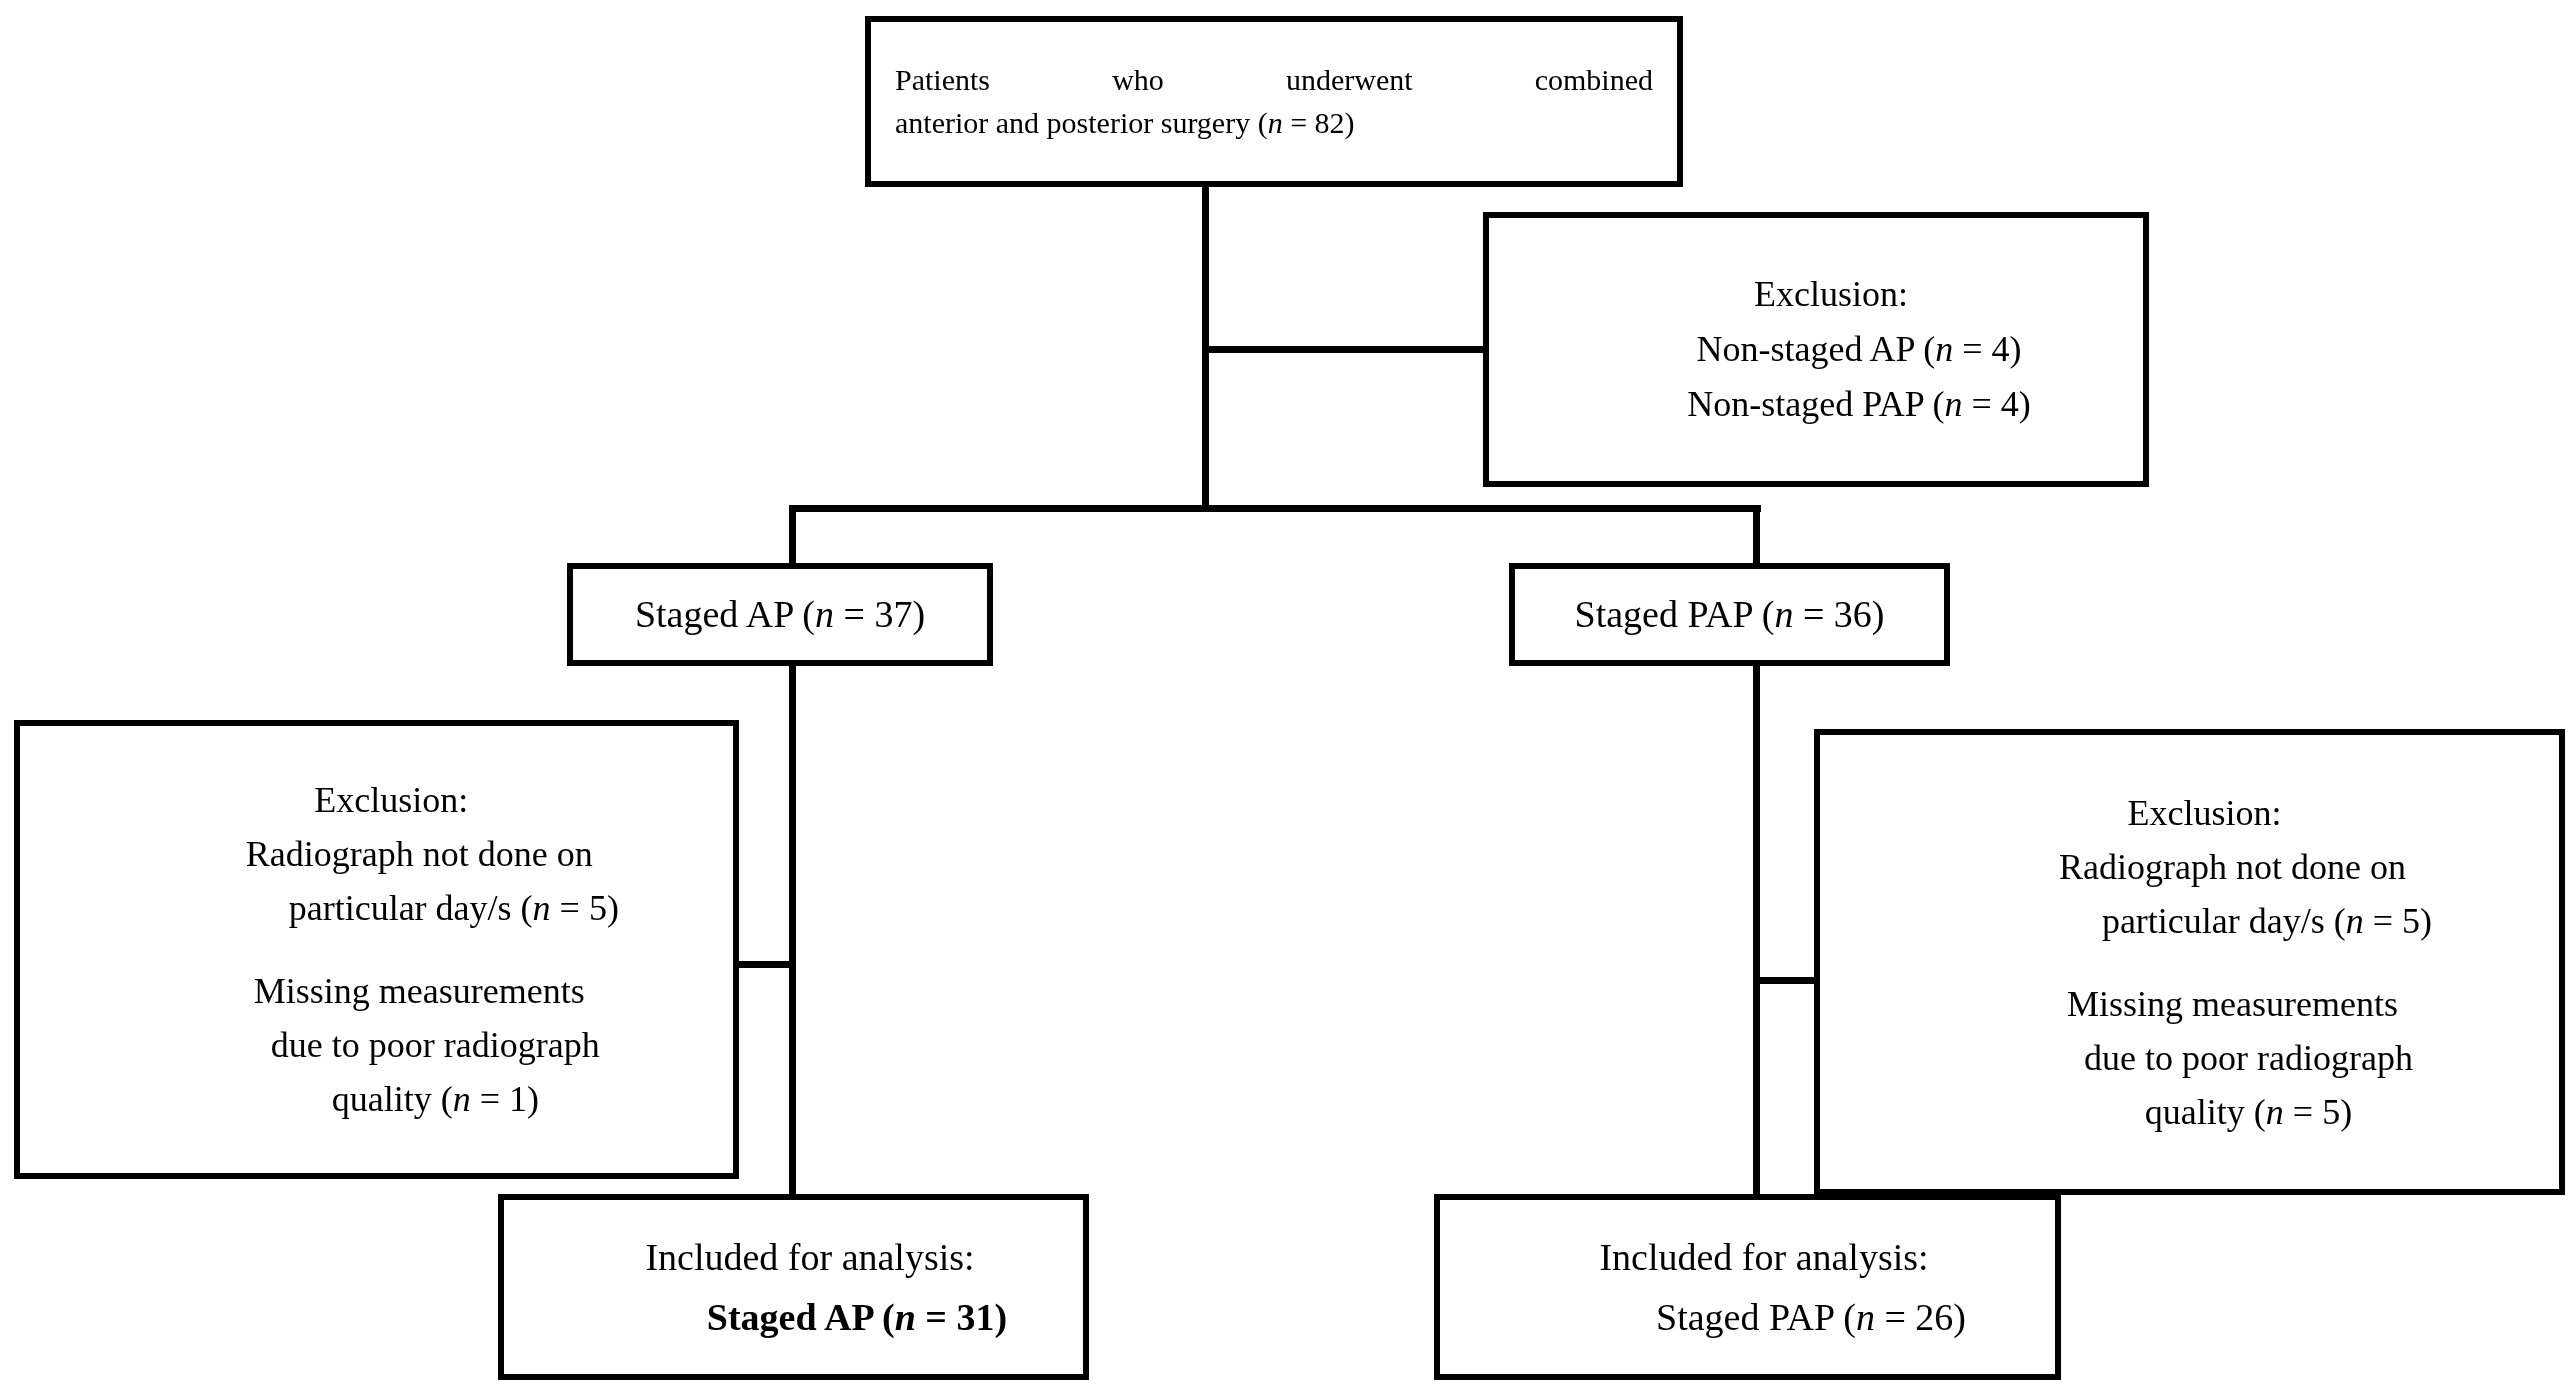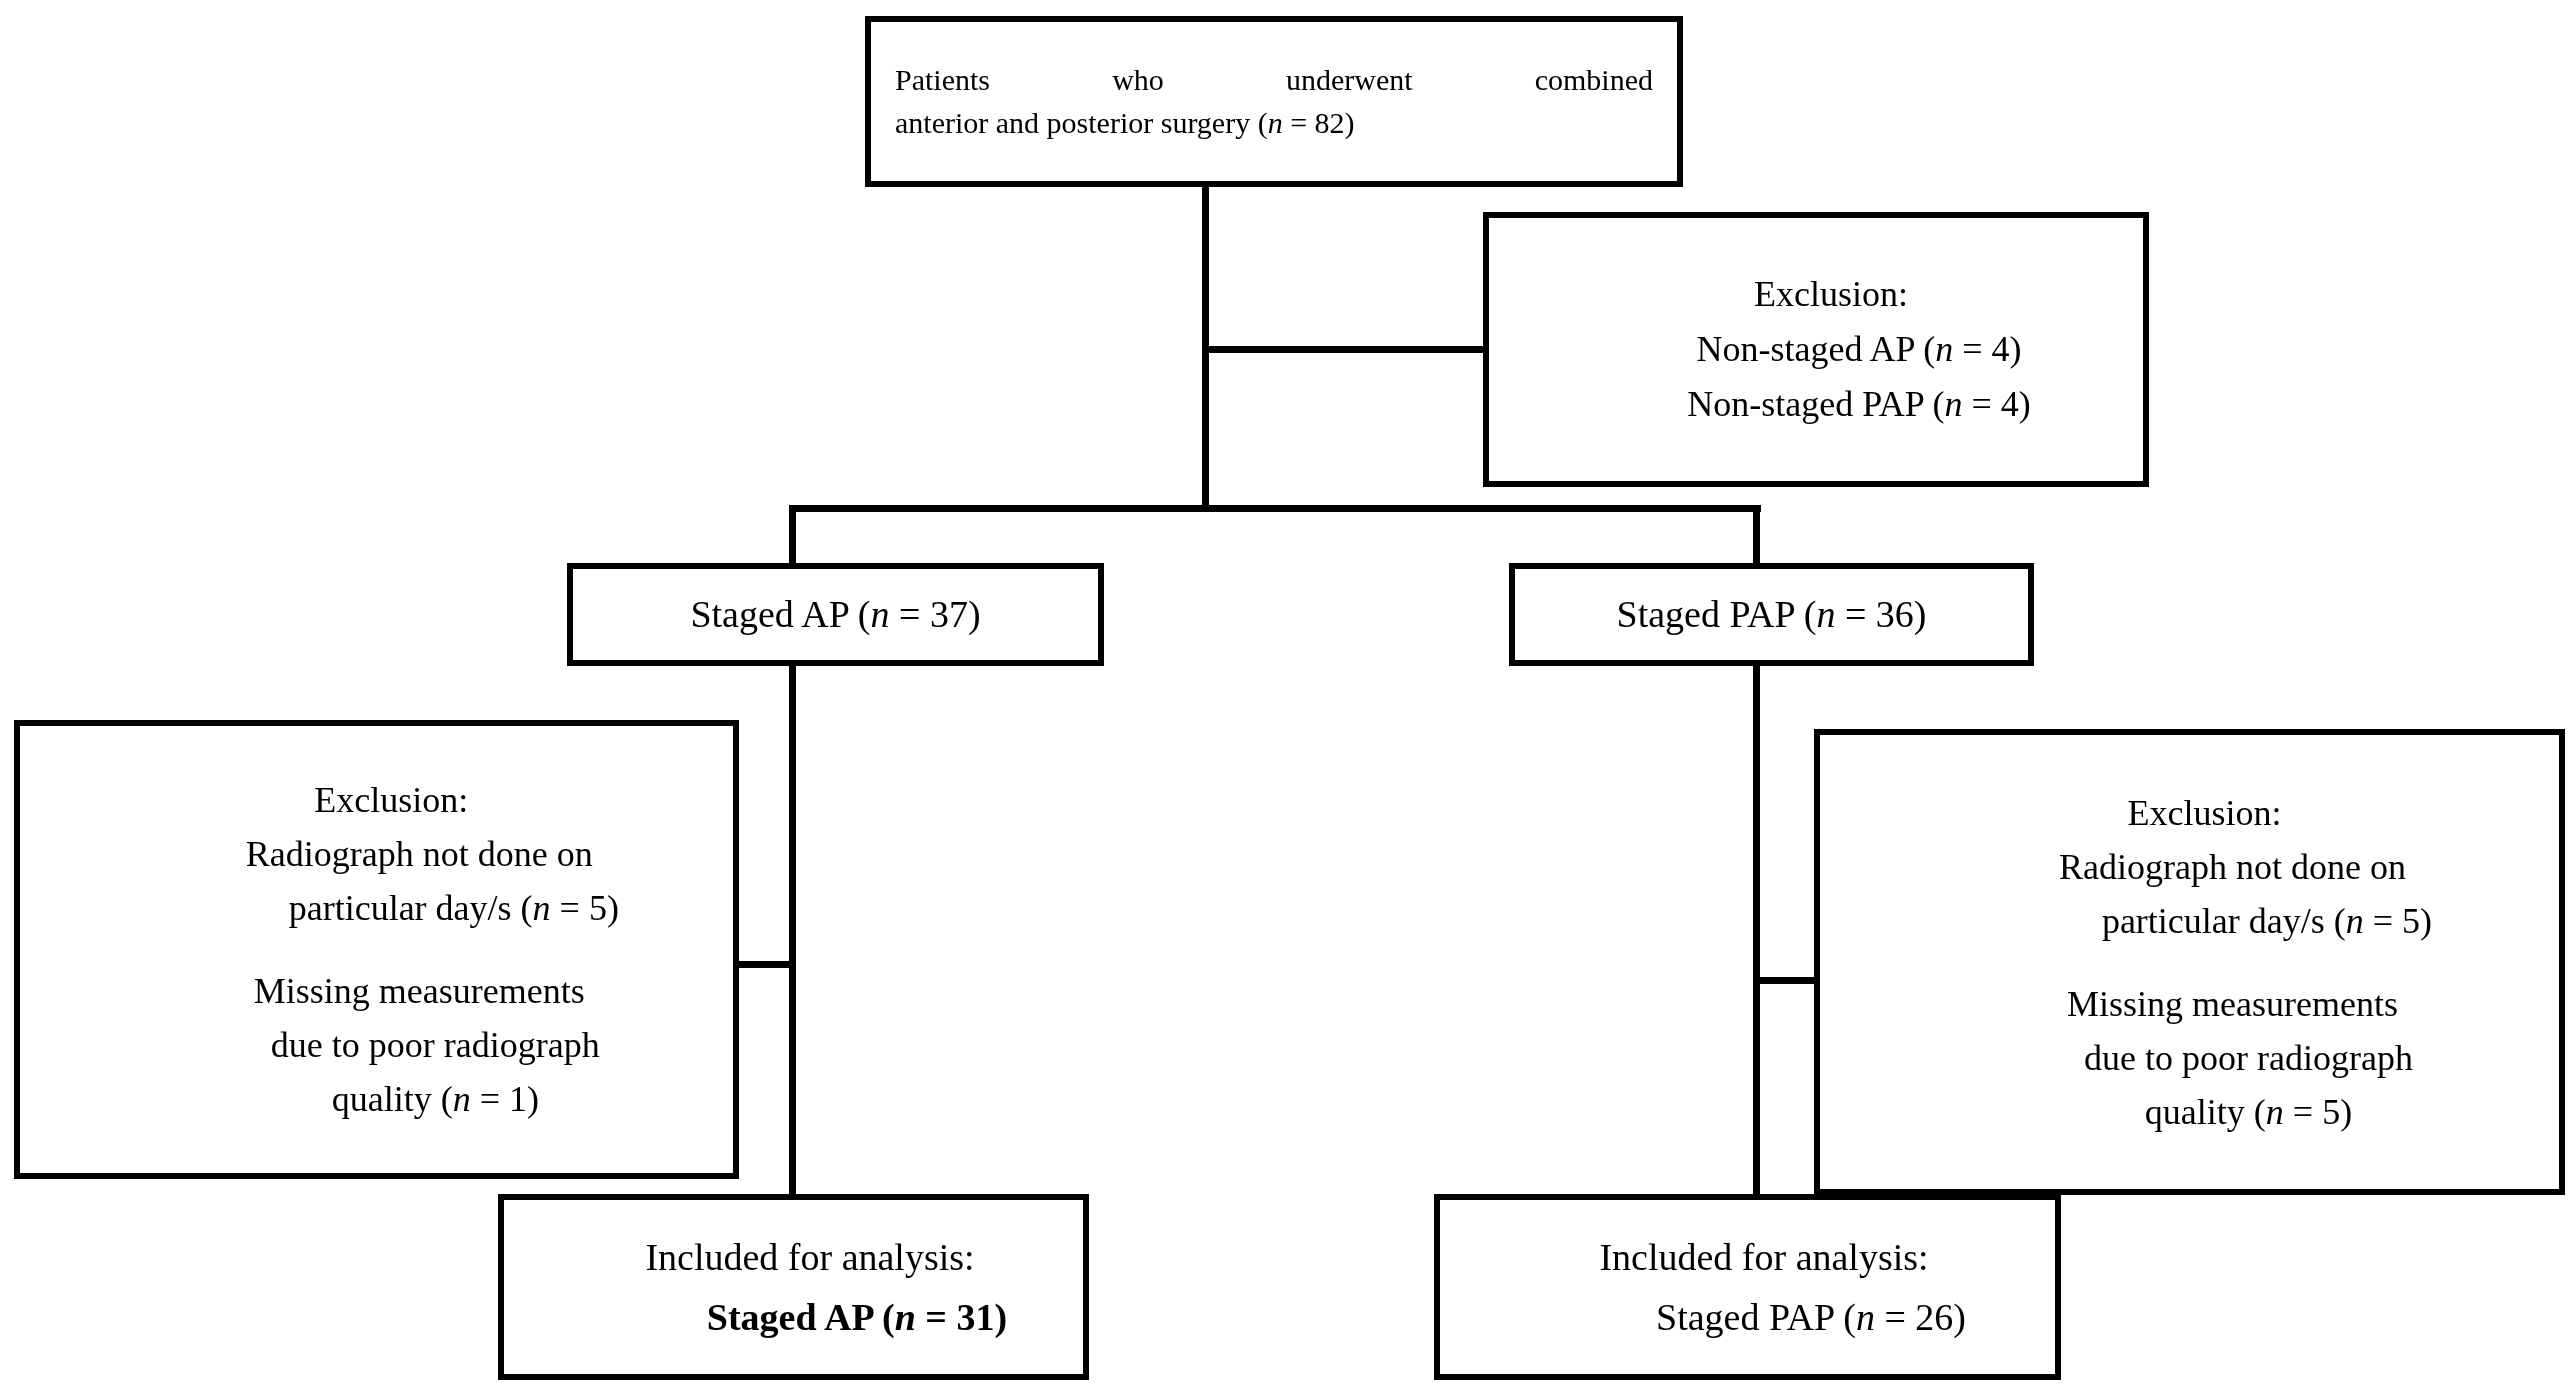--- a/index.html
+++ b/index.html
@@ -53,27 +53,27 @@
 
   #node-excl-top {
     left: 1483px; top: 212px; width: 666px; height: 275px;
     padding: 0 0 0 30px;
     justify-content: center;
   }
   #node-excl-top .txt { font-size: 36px; line-height: 1.52; }
   .indent-1 { padding-left: 56px; }
 
   #node-staged-ap {
-    left: 567px; top: 563px; width: 537px; height: 103px;
+    left: 567px; top: 563px; width: 426px; height: 103px;
     align-items: center; justify-content: center;
   }
   #node-staged-ap .txt { font-size: 38px; }
 
   #node-staged-pap {
-    left: 1509px; top: 563px; width: 525px; height: 103px;
+    left: 1509px; top: 563px; width: 441px; height: 103px;
     align-items: center; justify-content: center;
   }
   #node-staged-pap .txt { font-size: 38px; }
 
   #node-excl-left {
     left: 13.8px; top: 720px; width: 725px; height: 459px;
     padding: 0 0 0 30px;
     justify-content: center;
   }
   #node-excl-left .txt { font-size: 36px; line-height: 1.50; }

